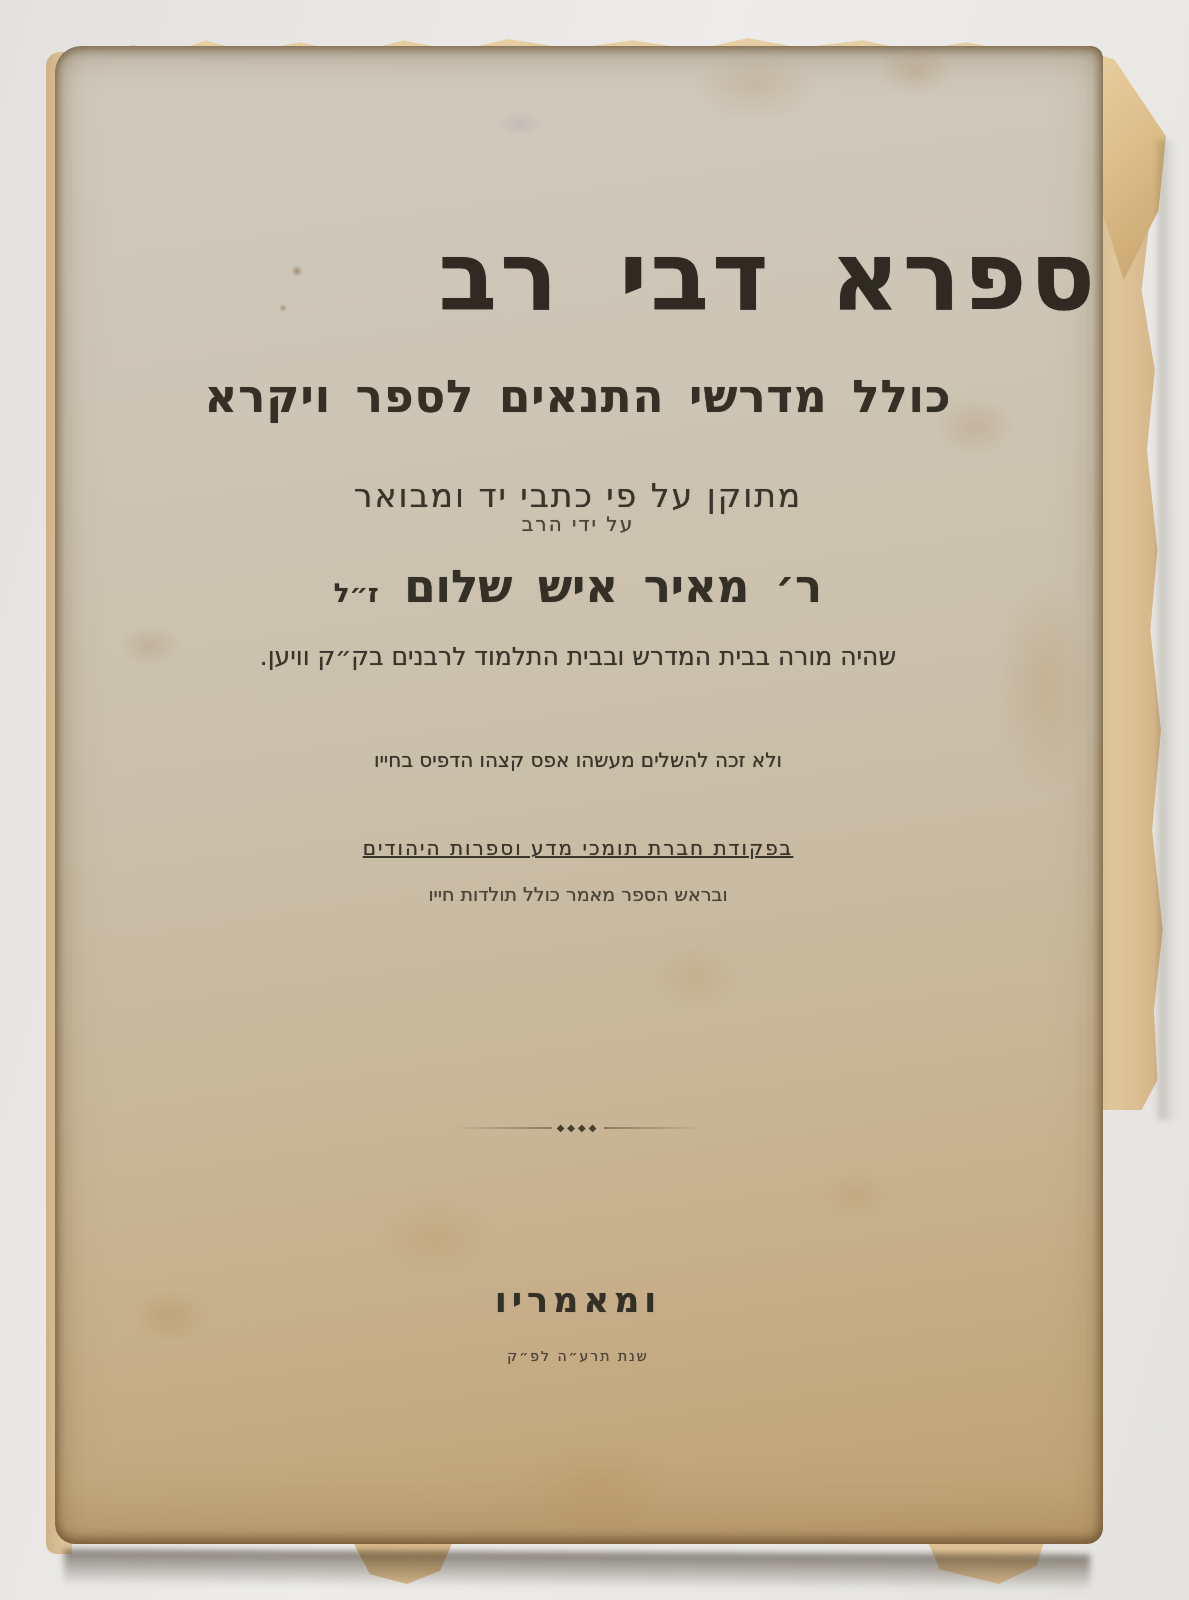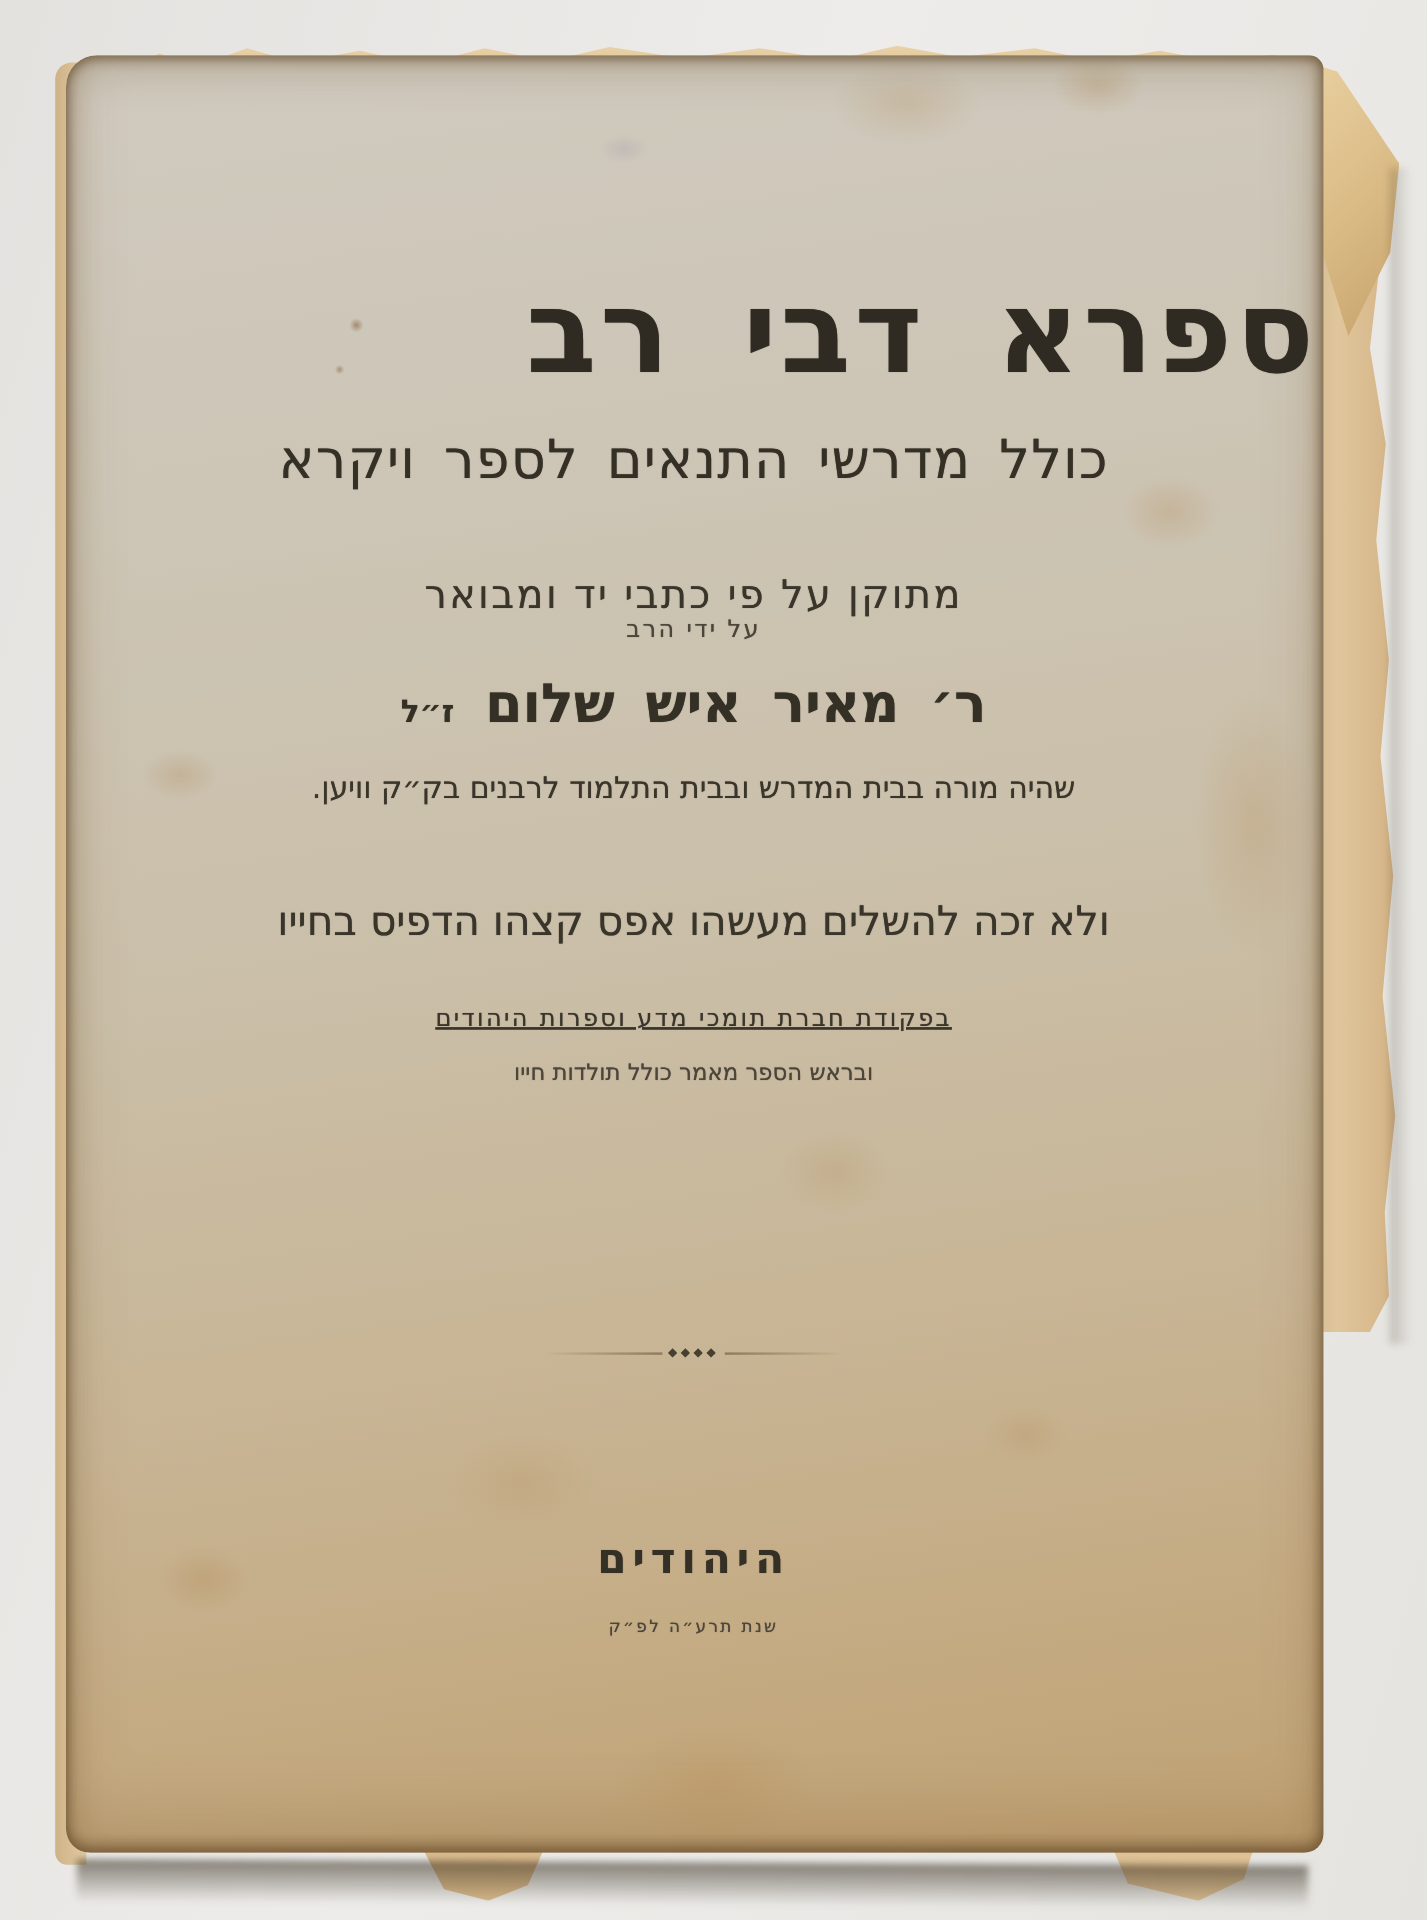--- a/index.html
+++ b/index.html
@@ -83,27 +83,27 @@
       inset 0 -6px 10px rgba(80,55,28,.45),
       inset 0 -30px 50px rgba(140,100,55,.25);
   }
   
   .text-layer{position:absolute;inset:0;color:var(--ink-color);}
   .tline{
     position:absolute;left:58px;width:1040px;text-align:center;line-height:1.15;
     text-shadow:0 0 .7px rgba(50,45,35,.75);
   }
   .l-title{top:222px;font-size:96px;font-weight:bold;letter-spacing:3px;word-spacing:22px;color:var(--ink-dark);text-align:right;}
-  .l-subtitle{top:357px;font-size:45px;font-weight:normal;letter-spacing:1px;word-spacing:8px;color:#353026;}
+  .l-subtitle{top:371px;font-size:45px;font-weight:bold;letter-spacing:1px;word-spacing:8px;color:#353026;}
   .l-edited{top:477px;font-size:33px;letter-spacing:2px;}
   .l-byline{top:513px;font-size:20px;letter-spacing:2px;color:var(--ink-faded);}
   .l-author{top:561px;font-size:45px;font-weight:bold;word-spacing:10px;color:#343026;}
   .l-author .zl{font-size:26px;font-weight:bold;}
   .l-author-desc{top:643px;font-size:25px;}
-  .l-mem0{top:749px;font-size:34px;}
+  .l-mem0{top:749px;font-size:20px;}
   .l-mem1{top:799px;font-size:20px;color:var(--ink-faded);}
   .l-mem2{top:837px;font-size:20px;letter-spacing:2px;text-decoration:underline;}
   .l-mem3{top:884px;font-size:19px;color:var(--ink-faded);}
   .l-mem4{top:916px;font-size:27px;}
   .l-place{top:1280px;font-size:35px;font-weight:bold;letter-spacing:5px;color:#353026;}
   .l-year{top:1348px;font-size:14px;letter-spacing:2px;color:var(--ink-faded);}
   
   .divider{top:1122px;display:flex;justify-content:center;align-items:center;}
   .divider-inner{width:250px;display:flex;align-items:center;gap:5px;}
   .divider-line-l{flex:1;height:1.5px;background:linear-gradient(to right,rgba(90,75,50,0),rgba(90,75,50,.55));}
@@ -147,18 +147,18 @@
     <div class="tline l-mem3" dir="rtl">ובראש הספר מאמר כולל תולדות חייו</div>
 
     <div class="tline divider">
       <div class="divider-inner">
         <div class="divider-line-l"></div>
         <span class="divider-glyphs">◆◆◆◆</span>
         <div class="divider-line-r"></div>
       </div>
     </div>
 
-    <div class="tline l-place" dir="rtl">היהודים</div>
+    <div class="tline l-place" dir="rtl">ומאמריו</div>
 
     <div class="tline l-year" dir="rtl">שנת תרע״ה לפ״ק</div>
   </div>
 
 </div>
 
 </body></html>

